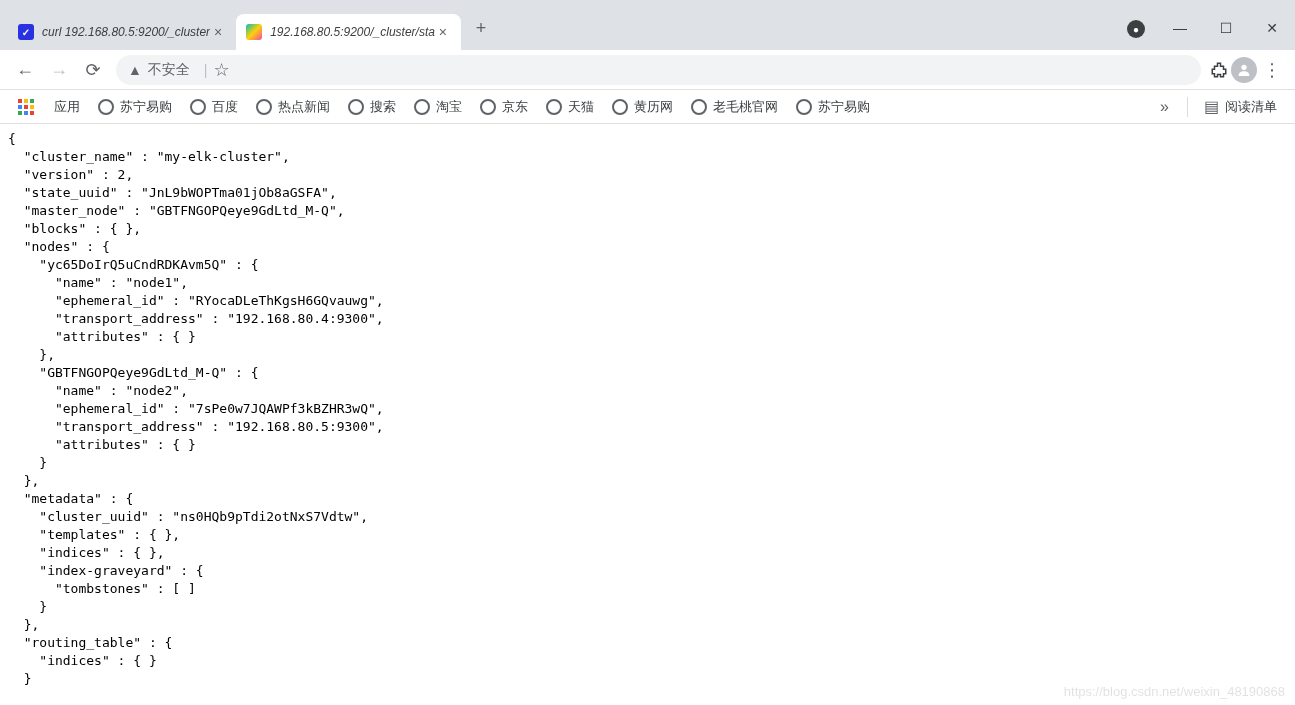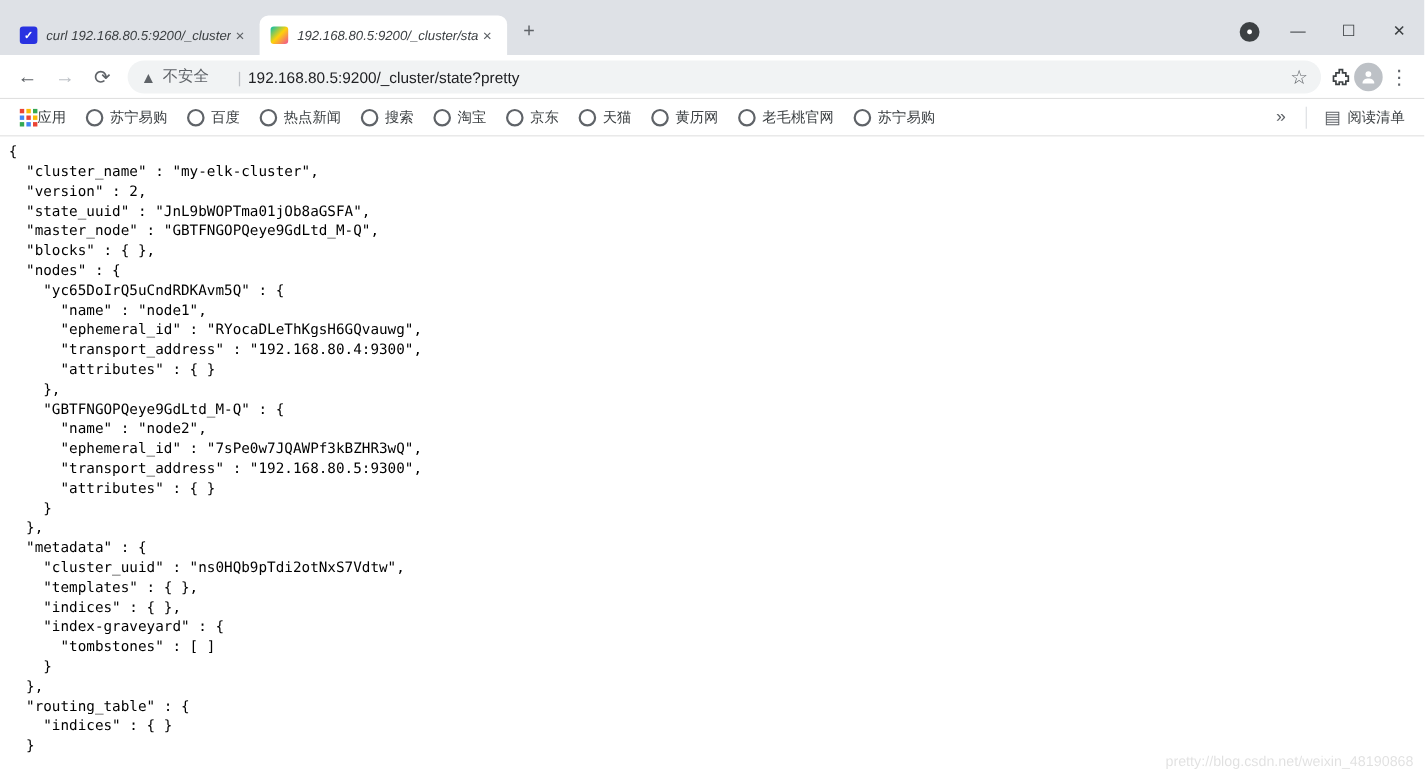--- a/index.html
+++ b/index.html
@@ -17,21 +17,21 @@
     .tab-close { width: 16px; height: 16px; display: flex; align-items: center; justify-content: center; font-size: 14px; color: #5f6368; border-radius: 50%; }
     .new-tab { width: 28px; height: 28px; display: flex; align-items: center; justify-content: center; font-size: 18px; color: #5f6368; margin: 0 6px 4px 6px; border-radius:50%; }
     .window-controls { display: flex; height: 40px; align-items: flex-start; padding-top: 2px; }
     .win-btn { width: 46px; height: 32px; display: flex; align-items: center; justify-content: center; color: #3c4043; font-size: 14px; }
     
     .toolbar { height: 40px; background: #fff; display: flex; align-items: center; padding: 0 8px; border-bottom: 1px solid #e0e0e0; }
     .nav-btn { width: 34px; height: 34px; display: flex; align-items: center; justify-content: center; color: #5f6368; font-size: 18px; border-radius: 50%; }
     .nav-btn.disabled { color: #bdc1c6; }
     .addr { flex: 1; height: 30px; background: #f1f3f4; border-radius: 15px; display: flex; align-items: center; padding: 0 12px; margin: 0 6px; font-size: 14px; color: #202124; }
     .insecure-icon { color: #5f6368; margin-right: 6px; font-size: 14px; }
-    .insecure-text { color: #5f6368; margin-right: 20px; }
+    .insecure-text { color: #5f6368; margin-right: 8px; }
     .vbar { color: #bdc1c6; margin: 0 6px; }
     .url-text { flex: 1; }
     .addr-right { display: flex; align-items: center; gap: 8px; }
     .star-icon { color: #5f6368; font-size: 18px; }
     .ext-icon { width: 24px; height: 24px; display: flex; align-items: center; justify-content: center; color: #5f6368; }
     .avatar { width: 26px; height: 26px; border-radius: 50%; background: #bdc1c6; display: flex; align-items: center; justify-content: center; color: #fff; }
     .menu-dots { width: 30px; display:flex; align-items:center; justify-content:center; font-size: 18px; color: #5f6368; }
     .badge-icon { width:18px; height:18px; border-radius:50%; background:#3c4043; display:flex; align-items:center; justify-content:center; color:#fff; font-size:10px; }
     
     .bookmarks { height: 34px; background: #fff; display: flex; align-items: center; padding: 0 10px; border-bottom: 1px solid #e0e0e0; font-size: 13px; gap: 2px; }
@@ -89,21 +89,20 @@
 </div>
 
 <div class="toolbar">
   <div class="nav-btn">←</div>
   <div class="nav-btn disabled">→</div>
   <div class="nav-btn">⟳</div>
   <div class="addr">
     <span class="insecure-icon">▲</span>
     <span class="insecure-text">不安全</span>
     <span class="vbar">|</span>
-    <span class="url-text">192.168.80.5:9200/_cluster/state?pretty</span>
     <div class="addr-right">
       <span class="star-icon">☆</span>
     </div>
   </div>
   <div class="ext-icon">
     <svg width="18" height="18" viewBox="0 0 24 24" fill="none" stroke="#3c4043" stroke-width="2">
         <path d="M10 3h4v4h4v4h3v6h-3v4h-4v-3h-4v3H6v-4H3v-6h3V7h4V3z"></path>
       </svg>
   </div>
   <div class="avatar">
@@ -121,21 +120,21 @@
         <span></span>
         <span></span>
         <span></span>
         <span></span>
         <span></span>
         <span></span>
         <span></span>
         <span></span>
         <span></span>
       </div>
-    <span style="margin-left:0">应用</span>
+    <span style="margin-left:20px">应用</span>
   </div>
   <div class="bm">
       <span class="bm-icon"></span>
       <span>苏宁易购</span>
     </div>
   <div class="bm">
       <span class="bm-icon"></span>
       <span>百度</span>
     </div>
   <div class="bm">
@@ -204,14 +203,14 @@
     "cluster_uuid" : "ns0HQb9pTdi2otNxS7Vdtw",
     "templates" : { },
     "indices" : { },
     "index-graveyard" : {
       "tombstones" : [ ]
     }
   },
   "routing_table" : {
     "indices" : { }
   }</pre>
-  <div class="watermark">pretty://blog.csdn.net/weixin_48190868</div>
+  <div class="watermark">https://blog.csdn.net/weixin_48190868</div>
 </div>
 
 </body></html>

